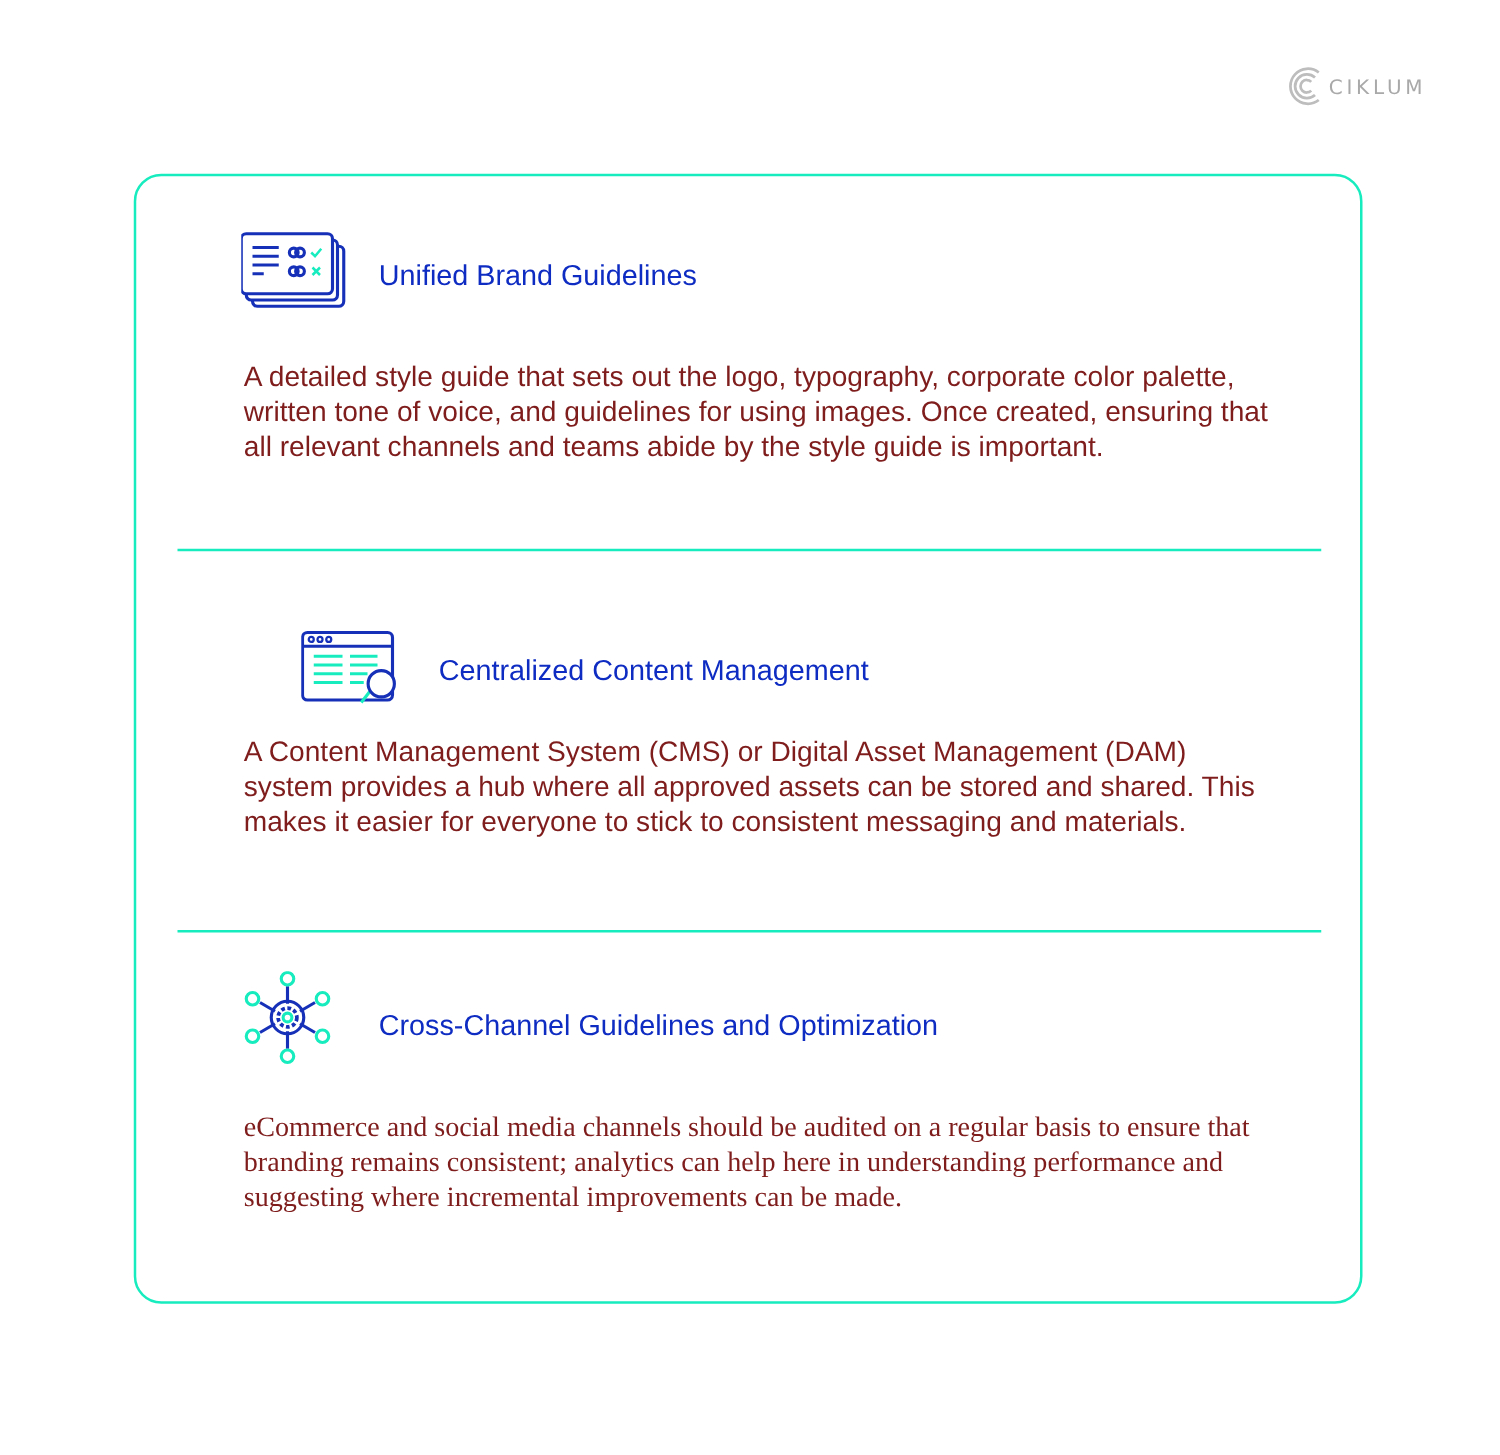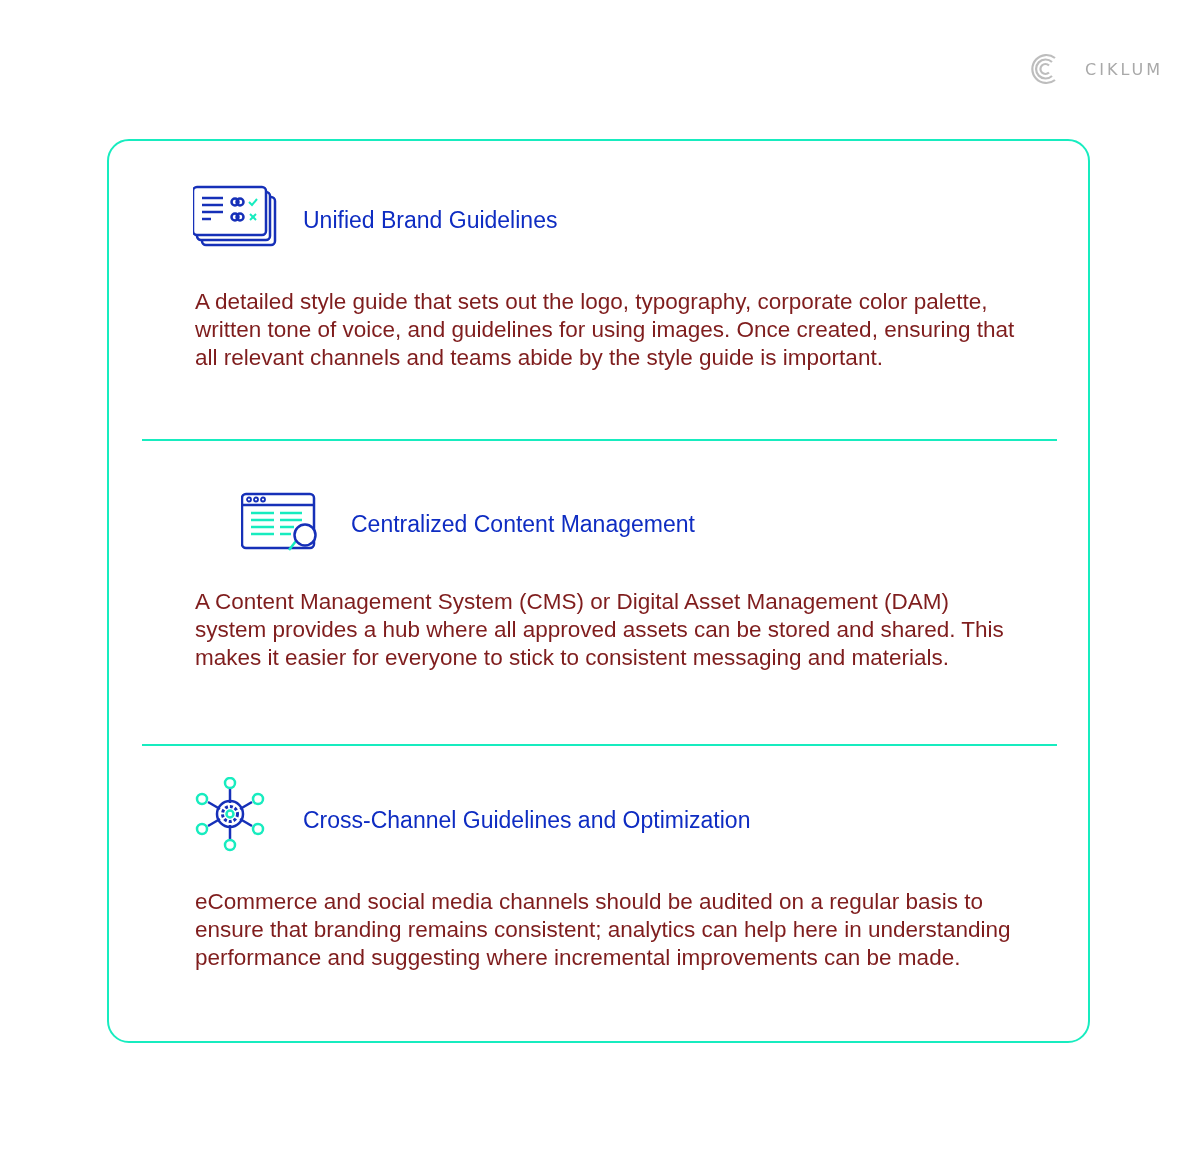--- a/index.html
+++ b/index.html
@@ -1,18 +1,18 @@
 <!DOCTYPE html>
 <html><head>
 <meta charset="utf-8">
 <style>
   html, body { margin: 0; padding: 0; background: #ffffff; }
   body { width: 1200px; height: 1164px; position: relative; overflow: hidden;
          font-family: "Liberation Sans", sans-serif; }
-  .logo { position: absolute; left: 1029px; top: 52px; display: flex; align-items: center; gap: 22px; }
+  .logo { position: absolute; left: 1029px; top: 52px; display: flex; align-items: center; gap: 0; }
   .logo-mark { width: 34px; height: 34px; }
   .logo-text { font-family: "DejaVu Sans", sans-serif; font-size: 16px; letter-spacing: 3px; color: #a9a9a9; }
   .card { position: absolute; left: 107px; top: 139px; width: 983px; height: 904px;
           border: 2px solid #17ecbf; border-radius: 22px; box-sizing: border-box; }
   .section { position: absolute; left: 0; width: 100%; }
   .head { position: absolute; left: 84px; display: flex; align-items: center; }
   .icon { width: 86px; height: 70px; flex: none; }
   .title { margin-left: 24px; font-size: 23px; color: #0e2cc2; white-space: nowrap;
            font-family: "Liberation Sans", sans-serif; }
   .body { position: absolute; left: 86px; width: 830px; font-size: 22.5px; line-height: 28px; color: #7f1d1d;
@@ -52,21 +52,21 @@
         <line x1="63" y1="29" x2="57" y2="35" stroke="#17ecbf" stroke-width="2"></line>
       </svg>
       <span class="title">Unified Brand Guidelines</span>
     </div>
     <div class="body" style="top:147px;">A detailed style guide that sets out the logo, typography, corporate color palette, written tone of voice, and guidelines for using images. Once created, ensuring that all relevant channels and teams abide by the style guide is important.</div>
   </div>
 
   <div class="divider" style="top:298px;"></div>
 
   <div class="section" style="top:300px;">
-    <div class="head" style="top:48px;padding-left:48px;">
+    <div class="head" style="top:60px;padding-left:48px;">
       <svg class="icon" viewBox="0 0 86 70">
         <rect x="1" y="5" width="72" height="54" rx="4" fill="#fff" stroke="#1630b8" stroke-width="2.5"></rect>
         <line x1="1" y1="16" x2="73" y2="16" stroke="#1630b8" stroke-width="2.5"></line>
         <circle cx="8" cy="10.5" r="2" fill="none" stroke="#1630b8" stroke-width="1.8"></circle>
         <circle cx="15" cy="10.5" r="2" fill="none" stroke="#1630b8" stroke-width="1.8"></circle>
         <circle cx="22" cy="10.5" r="2" fill="none" stroke="#1630b8" stroke-width="1.8"></circle>
         <g stroke="#17ecbf" stroke-width="2.5">
           <line x1="10" y1="24" x2="33" y2="24"></line>
             <line x1="39" y1="24" x2="61" y2="24"></line>
           <line x1="10" y1="31" x2="33" y2="31"></line>
@@ -104,16 +104,16 @@
           <circle cx="37" cy="68" r="5"></circle>
           <circle cx="9" cy="22" r="5"></circle>
           <circle cx="65" cy="22" r="5"></circle>
           <circle cx="9" cy="52" r="5"></circle>
           <circle cx="65" cy="52" r="5"></circle>
           <circle cx="37" cy="37" r="3.5"></circle>
         </g>
       </svg>
       <span class="title">Cross-Channel Guidelines and Optimization</span>
     </div>
-    <div class="body" style="top:147px;">eCommerce and social media channels should be audited on a regular basis to ensure that branding remains consistent; analytics can help here in understanding performance and suggesting where incremental improvements can be made.</div>
+    <div class="body" style="top:147px;font-family:Liberation Serif, serif;">eCommerce and social media channels should be audited on a regular basis to ensure that branding remains consistent; analytics can help here in understanding performance and suggesting where incremental improvements can be made.</div>
   </div>
 
 </div>
 
 </body></html>

